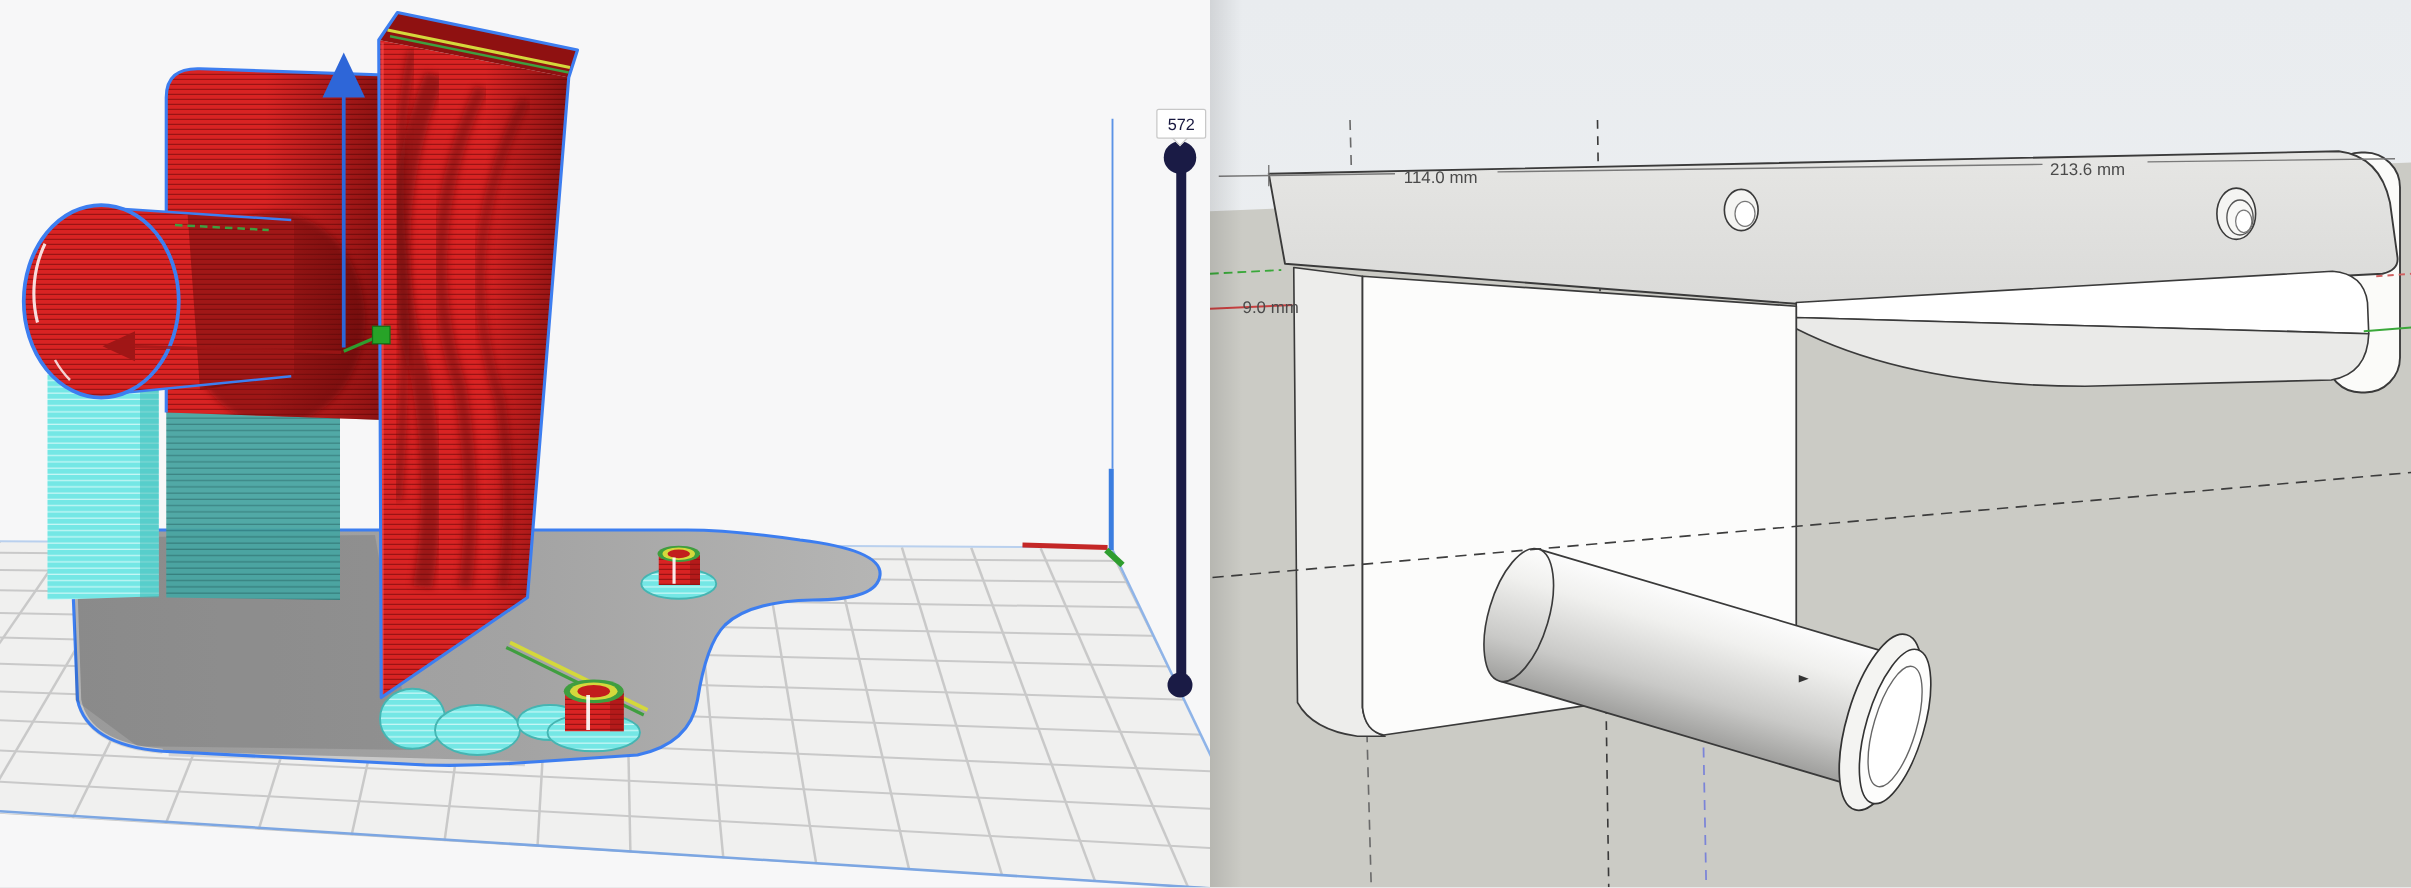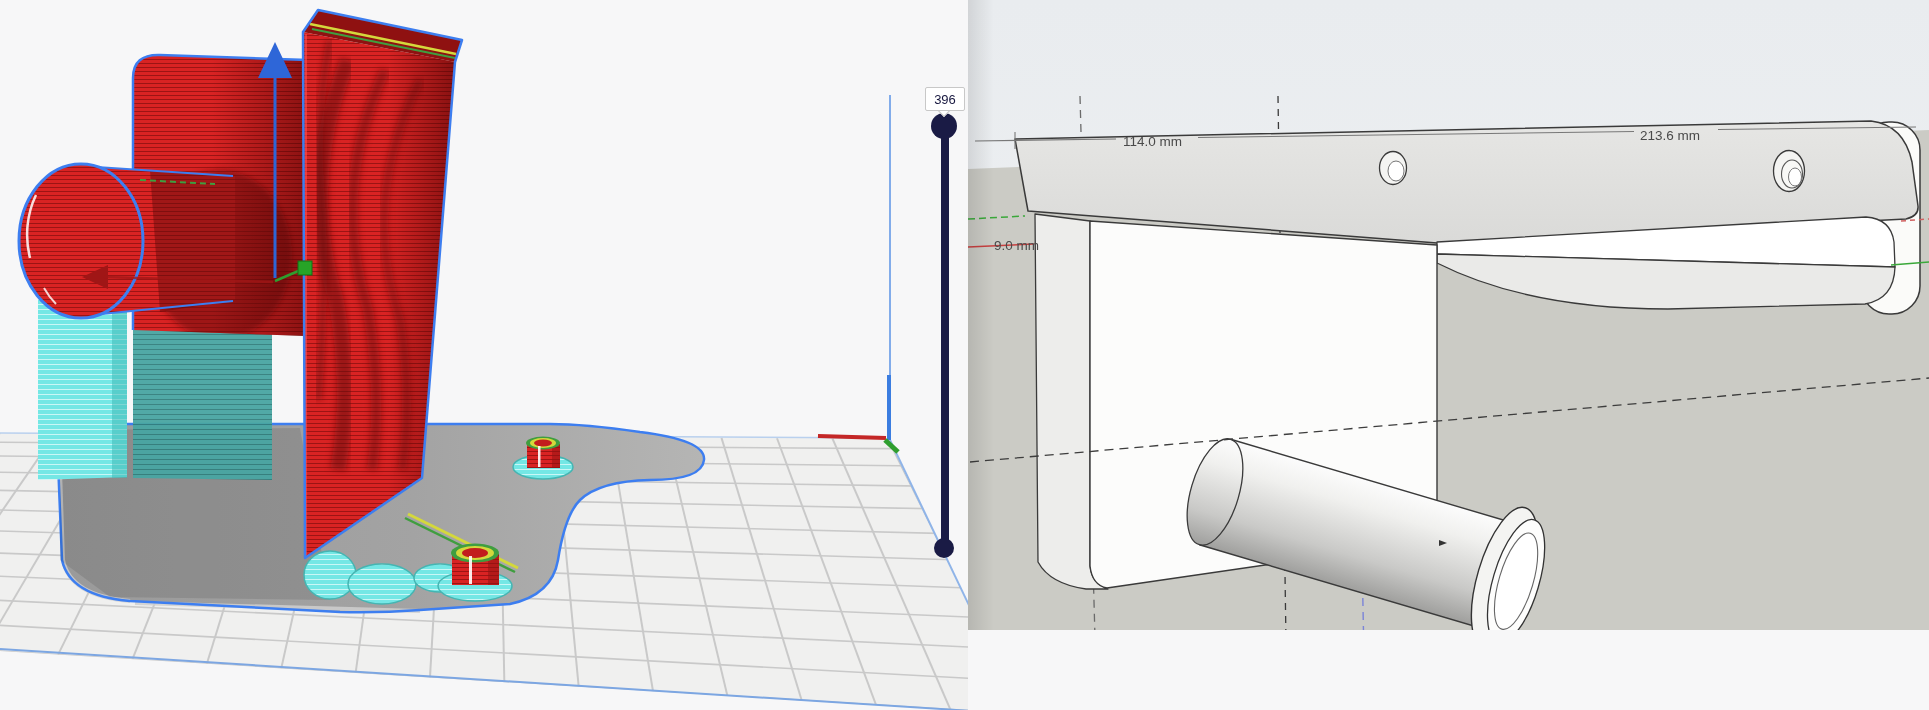--- a/index.html
+++ b/index.html
@@ -1,18 +1,18 @@
 <!DOCTYPE html>
 <html><head>
 <meta charset="utf-8">
 <style>
   html,body{margin:0;padding:0;background:#e0e0e0;font-family:"Liberation Sans",sans-serif;}
   #screen{position:relative;width:1929px;height:710px;overflow:hidden;background:#f7f7f8;}
   #left-viewport{position:absolute;left:0;top:0;width:968px;height:710px;background:#f7f7f8;overflow:hidden;}
-  #right-viewport{position:absolute;left:968px;top:0;width:961px;height:630px;overflow:hidden;}
+  #right-viewport{position:absolute;left:968px;top:0;width:961px;height:710px;overflow:hidden;}
   svg{position:absolute;left:0;top:0;display:block;}
   
   .slider-track{position:absolute;left:941px;top:120px;width:8px;height:432px;background:#1a1b45;border-radius:4px;}
   .slider-handle{position:absolute;left:931px;top:113px;width:26px;height:26px;border-radius:50%;background:#1a1b45;}
   .slider-end{position:absolute;left:934px;top:538px;width:20px;height:20px;border-radius:50%;background:#1a1b45;}
   .slider-badge{position:absolute;left:925px;top:87px;width:38px;height:22px;background:#ffffff;border:1px solid #c8c8c8;border-radius:2px;display:flex;align-items:center;justify-content:center;font-size:13px;color:#17173f;z-index:3;}
   .slider-badge-notch{position:absolute;left:939px;top:105px;width:9px;height:9px;background:#ffffff;border-right:1px solid #c8c8c8;border-bottom:1px solid #c8c8c8;transform:rotate(45deg);z-index:2;}
   .edge-shade{position:absolute;left:0;top:0;width:26px;height:710px;background:linear-gradient(to right,rgba(0,0,0,0.10),rgba(0,0,0,0));pointer-events:none;}
   text{font-family:"Liberation Sans",sans-serif;}
 </style>
@@ -191,21 +191,21 @@
         <line x1="275" y1="281" x2="303" y2="269" stroke="#2f9e2f" stroke-width="2.5"></line>
         <rect x="298" y="261" width="14" height="14" fill="#27a327" stroke="#157015"></rect>
       </g>
     </svg>
 
     <div class="slider-track"></div>
     <div class="slider-end"></div>
     <div class="slider-handle"></div>
     <div class="slider-badge-notch"></div>
     <div class="slider-badge">
-      <span>396</span>
+      <span>572</span>
     </div>
   </div>
 
   <div id="right-viewport">
     <svg width="961" height="710" viewBox="0 0 961 710">
       <defs>
         <linearGradient id="skyG" x1="0" y1="0" x2="0" y2="1">
           <stop offset="0" stop-color="#e9ecef"></stop>
             <stop offset="1" stop-color="#f1f3f4"></stop>
         </linearGradient>

